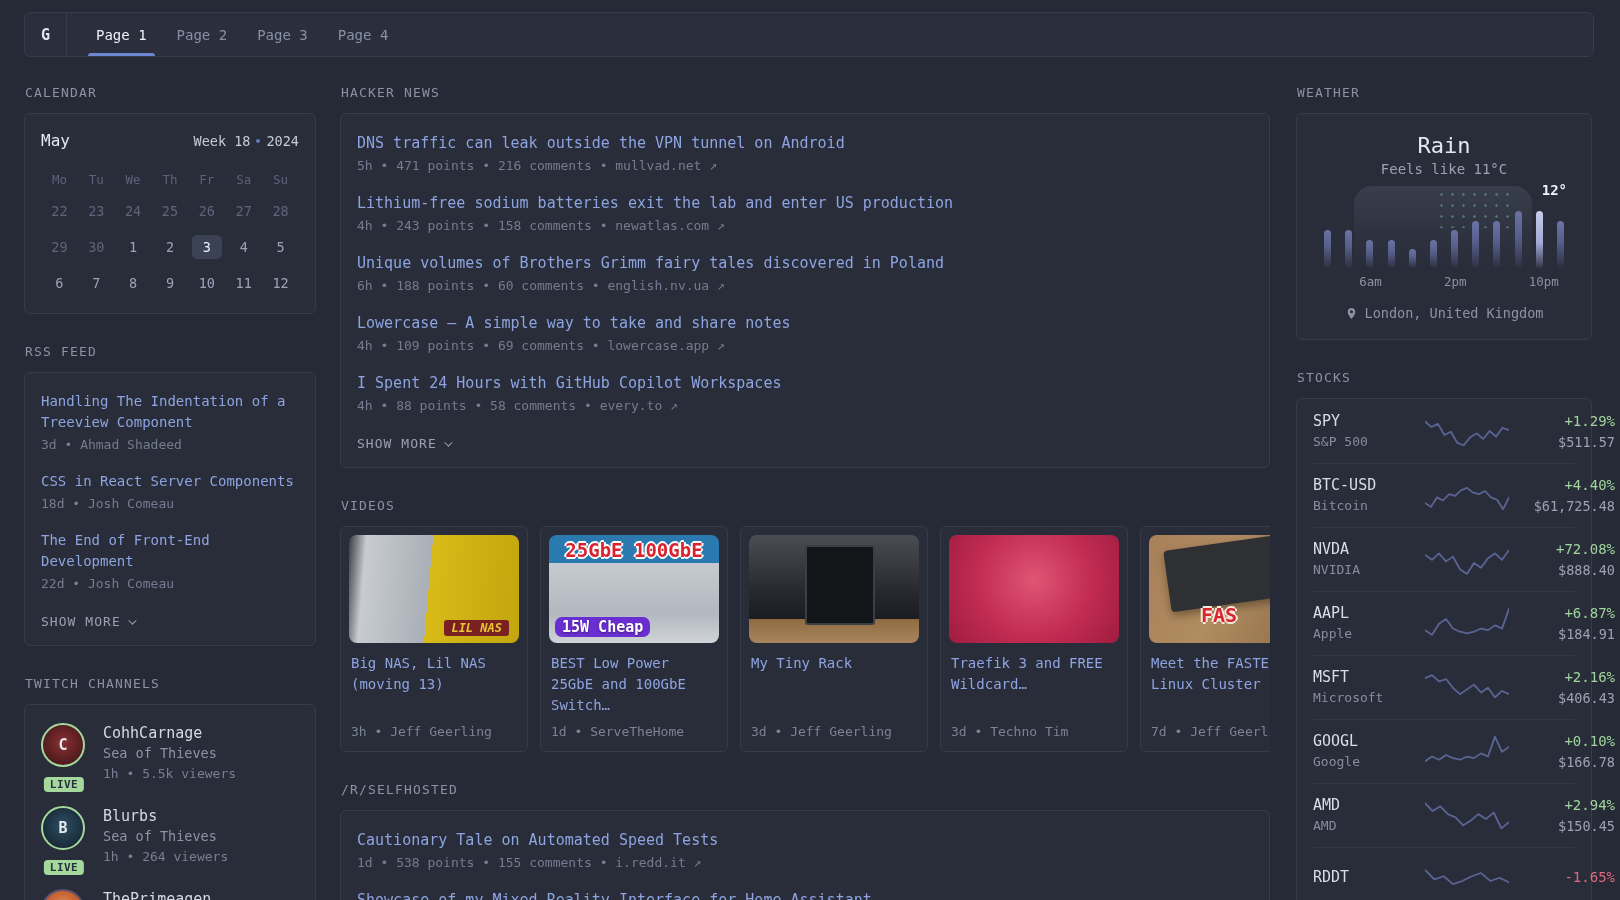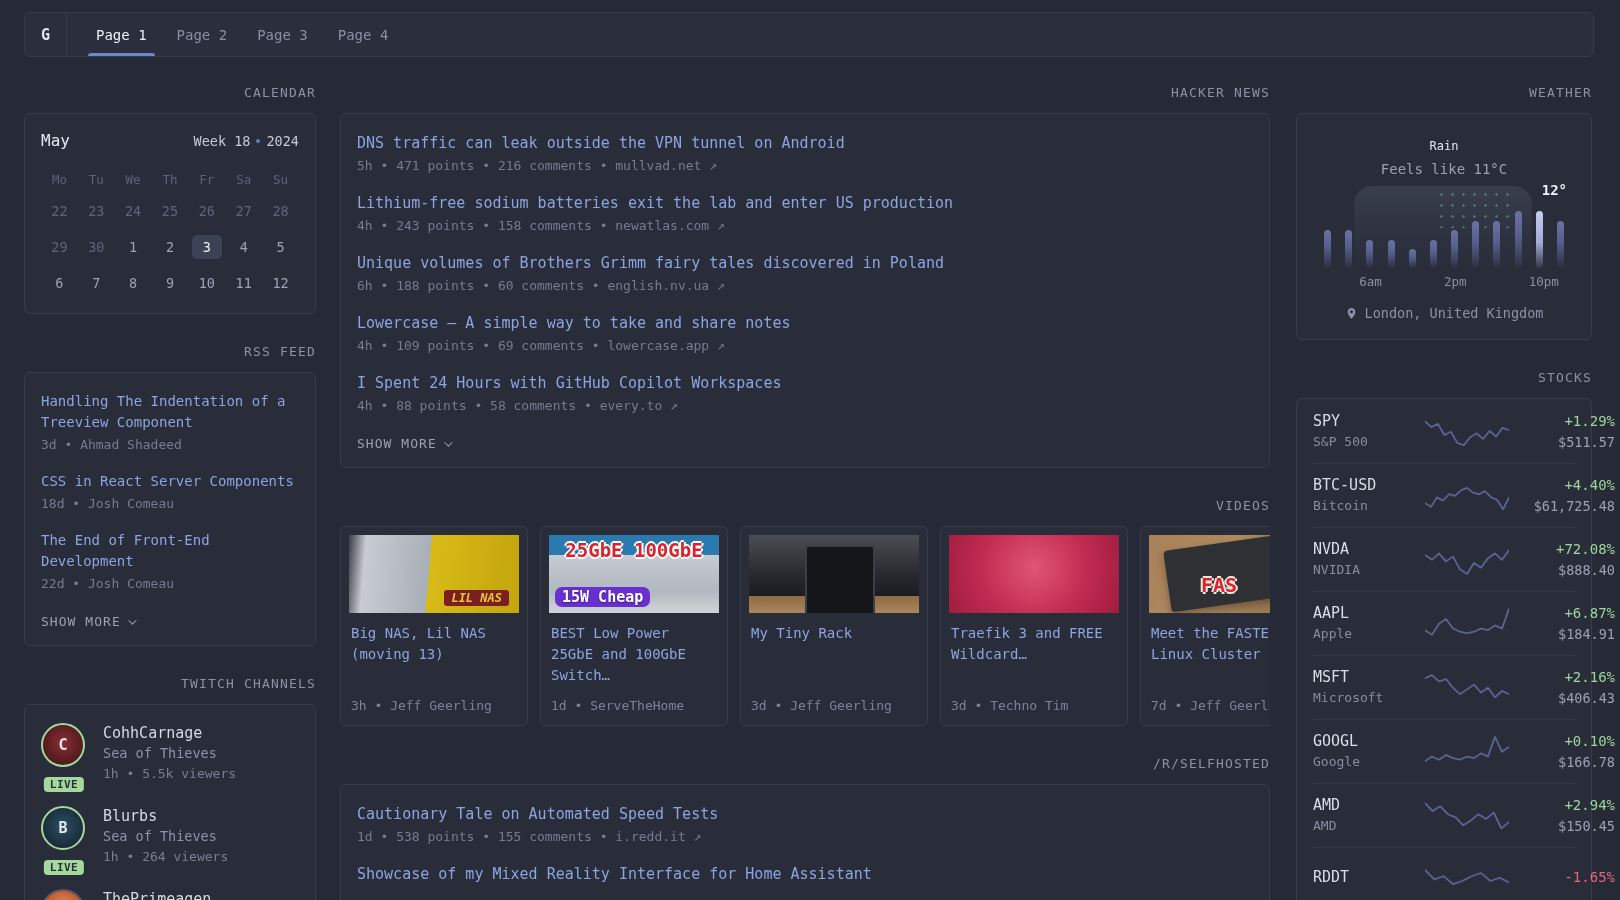--- a/index.html
+++ b/index.html
@@ -27,21 +27,21 @@
     padding:0 15px;cursor:pointer;display:flex;align-items:center;}
   .tab.active{color:#eef0f5;}
   .tab.active::after{content:"";position:absolute;left:7px;right:7px;bottom:0;height:3px;
     border-radius:3px 3px 0 0;background:var(--accent);}
 
   
   .columns{display:grid;grid-template-columns:292px 930px 298px;column-gap:24px;align-items:start;}
   .col{min-width:0;}
   .col-right{margin-left:2px;}
   .widget{margin-bottom:30px;}
-  .wtitle{font-size:13px;font-weight:normal;letter-spacing:.09em;color:var(--title);margin:0 0 13px 1px;text-align:right;}
+  .wtitle{font-size:13px;font-weight:normal;letter-spacing:.09em;color:var(--title);margin:0 0 13px 1px;}
   .card{background:var(--card);border:1px solid var(--border);border-radius:6px;}
 
   
   .cal-card{padding:17px 16px 18px;}
   .cal-head{display:flex;justify-content:space-between;align-items:baseline;margin-bottom:16px;}
   .cal-month{font-size:16px;color:#e6e8ef;}
   .cal-week{font-size:13.5px;color:#c5cad7;}
   .dotsep{display:inline-block;width:4px;height:4px;border-radius:50%;background:#5f79c4;margin:0 6px 2px;vertical-align:middle;}
   .cal-grid{display:grid;grid-template-columns:repeat(7,1fr);row-gap:12px;text-align:center;}
   .cal-dow{margin-bottom:12px;margin-top:22px;}
@@ -74,21 +74,21 @@
   .live-badge{position:absolute;left:50%;transform:translateX(-50%);bottom:-8px;background:var(--live);
     color:#27303f;font-size:11px;font-weight:bold;letter-spacing:.04em;padding:1px 6px;border-radius:4px;}
   .tw-name{font-size:15px;color:#d6d9e3;line-height:20px;}
   .tw-game{font-size:13.5px;color:#8d94a8;line-height:21px;}
   .tw-meta{font-size:13px;color:#777f93;line-height:20px;}
 
   
   .video-row{display:flex;gap:12px;overflow:hidden;width:930px;}
   .video-card{flex:none;width:188px;min-height:200px;display:flex;flex-direction:column;
     padding:8px 8px 12px;cursor:pointer;}
-  .thumb{height:78px;border-radius:0;position:relative;overflow:hidden;flex:none;padding-left:8px;}
+  .thumb{height:108px;border-radius:8px;position:relative;overflow:hidden;flex:none;padding-left:8px;}
   .t-nas{background:linear-gradient(95deg,#3a3d45 0%,#c8ccd1 10%,#a9afb6 47%,#d8ba17 47%,#c3a50e 100%);}
   .t-switch{background:linear-gradient(180deg,#2a7ab0 0%,#2a7ab0 26%,#c5cbd0 26%,#b2b8bf 72%,#d0d4d8 100%);}
   .t-rack{background:linear-gradient(180deg,#4a4d53 0%,#28292e 52%,#1b1c21 78%,#8f6b42 78%,#a8855c 100%);}
   .t-rack::after{content:"";position:absolute;left:56px;top:10px;width:66px;height:76px;background:#141519;
     border:2px solid #3c3f46;border-radius:3px;}
   .t-traefik{background:radial-gradient(circle at 50% 42%,#e05574 0%,#c12b52 55%,#a01c40 100%);}
   .t-board{background:linear-gradient(115deg,#a8805a 0%,#b08c60 45%,#8a6a45 100%);}
   .t-board::after{content:"";position:absolute;left:18px;top:8px;width:110px;height:62px;background:#2e3034;
     border-radius:4px;transform:rotate(-8deg);box-shadow:0 4px 8px rgba(0,0,0,.35);}
   .vbadge{position:absolute;font-weight:bold;white-space:nowrap;}
@@ -97,21 +97,21 @@
     text-shadow:-2px 0 #fff,2px 0 #fff,0 -2px #fff,0 2px #fff,-1px -1px #fff,1px 1px #fff;}
   .t-switch .vb-bot{bottom:6px;left:6px;background:#6a2fd0;color:#fff;font-size:15px;padding:1px 7px;border-radius:7px;
     text-shadow:0 1px 2px rgba(0,0,0,.4);}
   .t-board .vb-bot{bottom:16px;left:52px;color:#d9232e;font-size:20px;z-index:1;
     text-shadow:-2px 0 #f2e9dc,2px 0 #f2e9dc,0 -2px #f2e9dc,0 2px #f2e9dc;}
   .vtitle{font-size:14px;line-height:21px;color:var(--link);margin:10px 2px 0;min-height:42px;}
   .vmeta{font-size:13px;color:#7b8396;margin:8px 2px 0;margin-top:auto;padding-top:8px;}
 
   
   .weather-card{padding:20px 18px 18px;text-align:center;}
-  .w-cond{font-size:12px;color:#e4e7ee;line-height:24px;}
+  .w-cond{font-size:22px;color:#e4e7ee;line-height:24px;}
   .w-feels{font-size:14px;color:#9aa1b4;line-height:22px;}
   .w-chart{position:relative;width:254px;margin:26px auto 2px;height:62px;}
   .w-overlay{position:absolute;left:37px;width:178px;top:-20px;bottom:0;border-radius:18px;z-index:0;
     background:linear-gradient(180deg,rgba(135,145,165,.17) 0%,rgba(135,145,165,.05) 62%,rgba(135,145,165,0) 100%);}
   .w-dots{position:absolute;left:46%;right:9%;top:3px;height:48%;
     background:radial-gradient(circle,rgba(100,162,156,.55) 1.1px,transparent 1.5px);background-size:11px 11px;}
   .w-bars{position:relative;z-index:1;display:flex;height:62px;align-items:flex-end;}
   .wcol{width:21.2px;display:flex;justify-content:center;align-items:flex-end;position:relative;height:62px;}
   .wbar{width:7px;border-radius:4px;background:linear-gradient(180deg,#6a73a3 0%,#565e8c 45%,rgba(86,94,140,.05) 100%);}
   .wbar.hot{background:linear-gradient(180deg,#c7cdec 0%,#a3abd6 55%,rgba(163,171,214,.08) 100%);}

